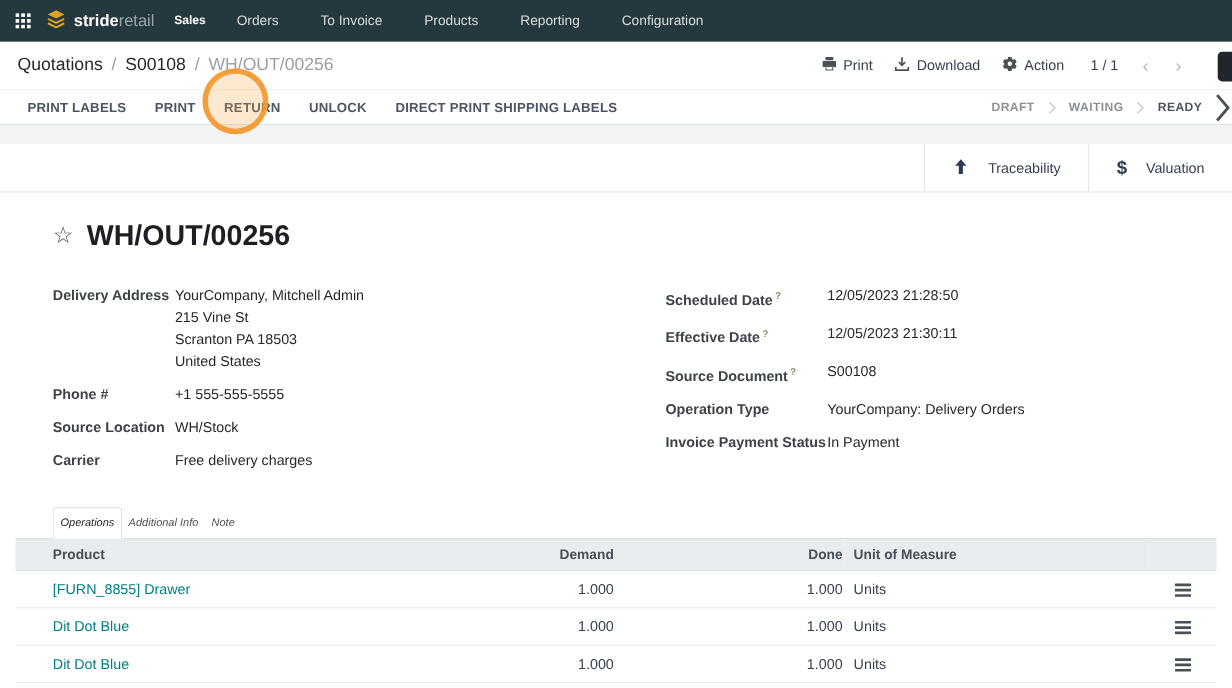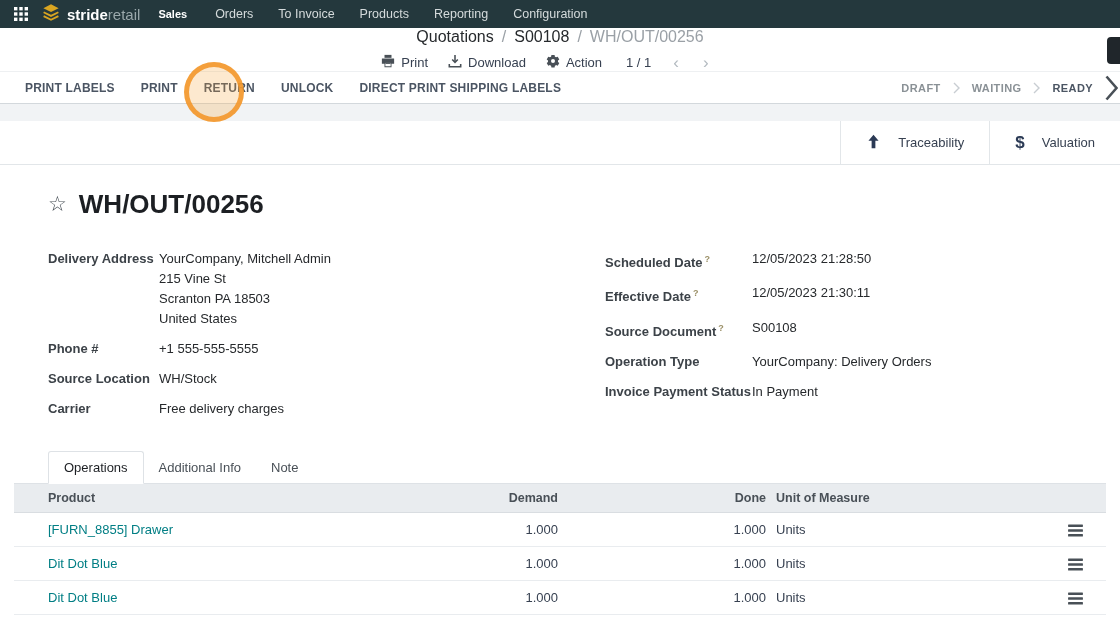--- a/index.html
+++ b/index.html
@@ -6,38 +6,37 @@
   html,body { width:1120px; height:625px; }
   body {
     font-family: "Liberation Sans", "DejaVu Sans", sans-serif;
     background:#fff; overflow:hidden; position:relative;
     -webkit-font-smoothing: antialiased;
   }
   .page { width:1120px; height:625px; position:relative; overflow:hidden; background:#fff; }
 
   
   .navbar {
-    height:28px; background:#24383d; display:flex; align-items:center;
+    height:38px; background:#24383d; display:flex; align-items:center;
     padding:0 14px; color:#fff;text-align:right;
   }
   .apps-icon { display:flex; align-items:center; margin-right:14px; cursor:pointer; }
   .brand { display:flex; align-items:center; gap:7px; margin-right:18px; cursor:pointer; }
   .brand-text { font-size:15px; }
   .brand-bold { font-weight:700; color:#ffffff; }
   .brand-light { font-weight:400; color:#9aa8ab; }
   .app-name { font-size:11px; font-weight:700; color:#fff; margin-right:28px; cursor:pointer; }
-  .menu { display:flex; align-items:center; gap:25px; }
+  .menu { display:flex; align-items:center; gap:38px; }
   .menu-item { font-size:12.5px; color:#d5dbdc; cursor:pointer; }
 
   
   .breadcrumb-row {
     height:44px; background:#fff; display:flex; align-items:center;
     justify-content:space-between; padding:0 16px; border-bottom:1px solid #eef0f2;
     position:relative;
-    flex-direction:column;
   }
   .breadcrumb { display:flex; align-items:center; gap:8px; font-size:16px; }
   .crumb-link { color:#26292c; cursor:pointer; }
   .crumb-sep { color:#9aa0a6; }
   .crumb-current { color:#9aa0a6; }
   .bc-actions { display:flex; align-items:center; gap:20px; font-size:13px; color:#374151; margin-right:28px; }
   .bc-btn { display:flex; align-items:center; gap:6px; cursor:pointer; }
   .pager { margin-left:4px; color:#374151; }
   .pager-chev { font-size:17px; color:#b3bac0; line-height:1; cursor:pointer; padding:0 2px; }
   .avatar-sliver { position:absolute; right:0; top:9px; width:13px; height:27px;
@@ -82,21 +81,21 @@
   .col-right { flex:1; }
   .field { display:flex; margin-bottom:10px; font-size:13px; line-height:20px; }
   .flabel { flex:none; font-weight:600; color:#3c4248; }
   .col-left .flabel { width:111px; }
   .col-right .flabel { width:147px; }
   .fvalue { color:#26292c; cursor:text; }
   .help-sup { font-size:9px; color:#9a8f66; vertical-align:super; margin-left:2px; cursor:pointer; }
 
   
   .tabs { display:flex; border-bottom:1px solid #dee2e6; padding-left:34px; margin-top:22px; align-items:flex-end; }
-  .tab { padding:8px 15px; font-size:13px; color:#495057; cursor:pointer; white-space:nowrap; }
+  .tab { padding:8px 6px; font-size:10px; color:#495057; cursor:pointer; white-space:nowrap;font-style:italic; }
   .tab.active { background:#fff; border:1px solid #dee2e6; border-bottom:1px solid #fff;
     margin-bottom:-1px; border-radius:3px 3px 0 0; color:#1c1f23; }
 
   
   table { width:100%; border-collapse:collapse; table-layout:fixed; }
   col.c-product { width:346px; } col.c-demand { width:200px; } col.c-done { width:208px; }
   col.c-uom { width:277px; } col.c-icon { width:61px; }
   thead th { background:#e9ecef; height:28px; font-size:12.5px; font-weight:600; color:#495057;
     text-align:left; padding:0 8px; border-bottom:1px solid #d9dde1; cursor:pointer; }
   th.h-product { padding-left:34px; }

